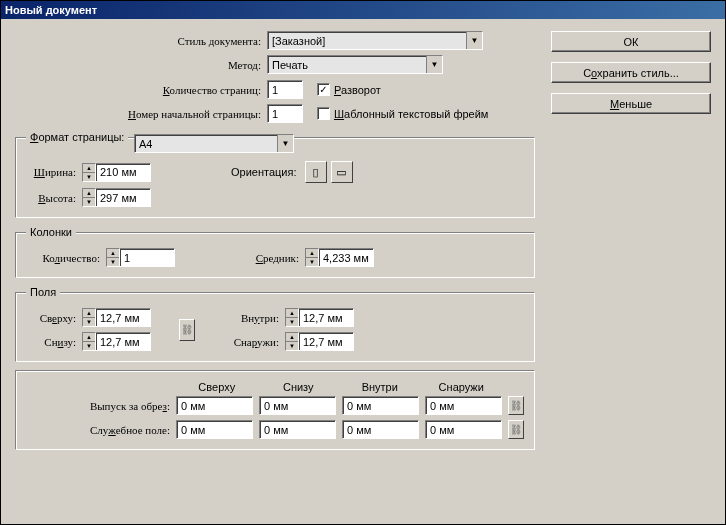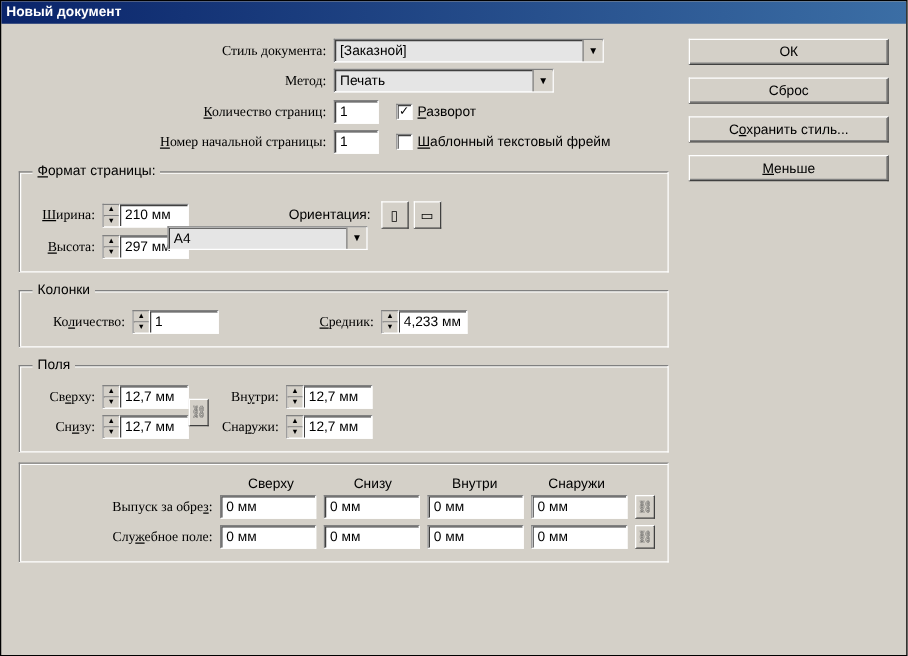--- a/index.html
+++ b/index.html
@@ -208,21 +208,21 @@
         <span>1</span>
       </div>
       <div style="width:14px;"></div>
       <span class="cb"></span>
       <span><span class="u">Ш</span>аблонный текстовый фрейм</span>
     </div>
 
     <fieldset>
       <legend><span class="u">Ф</span>ормат страницы:</legend>
       <div style="position:absolute; top:-9px; left:118px;">
-        <div class="sel" style="width:160px;margin-top:47px;">
+        <div class="sel" style="width:160px;">
           <span>A4</span>
           <div class="drop">▼</div>
         </div>
       </div>
       <div style="height:8px;"></div>
       <div class="row">
         <div class="lbl" style="width:56px;"><span class="u">Ш</span>ирина:</div>
         <div class="spin">
           <div class="arrows">
               <div>▲</div>
@@ -275,21 +275,21 @@
             </div>
           <div class="val">
               <span>4,233 мм</span>
             </div>
         </div>
       </div>
     </fieldset>
 
     <fieldset>
       <legend>Поля</legend>
-      <div style="display:flex; align-items:center; gap:0;">
+      <div style="display:flex; align-items:center; gap:28px;">
         <div>
           <div class="row">
             <div class="lbl" style="width:56px;">Св<span class="u">е</span>рху:</div>
             <div class="spin">
               <div class="arrows">
                   <div>▲</div>
                   <div>▼</div>
                 </div>
               <div class="val">
                   <span>12,7 мм</span>
@@ -379,17 +379,16 @@
             <span>0 мм</span>
           </div>
         <div class="linkicon" style="height:19px;">⛓</div>
       </div>
     </fieldset>
 
   </div>
 
   <div class="right-col">
     <button class="btn3d"><span>ОК</span></button>
-    <button class="btn3d"><span>Сброс</span></button>
     <button class="btn3d">С<span class="ul">о</span>хранить стиль...</button>
     <button class="btn3d"><span class="ul">М</span>еньше</button>
   </div>
 </div>
 
 </body></html>

